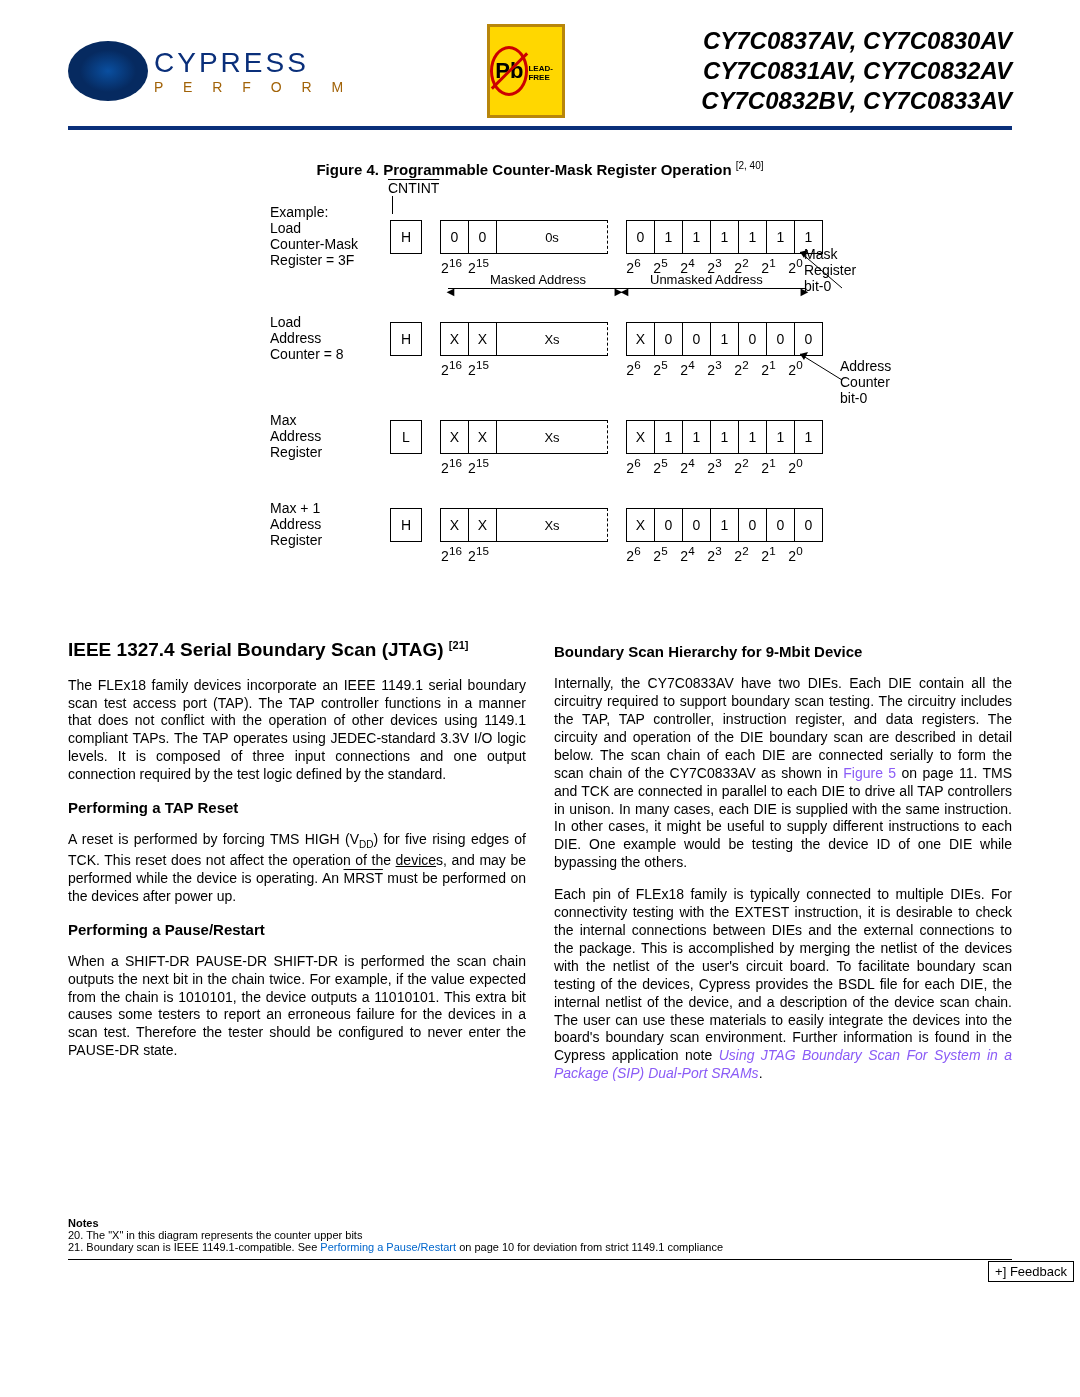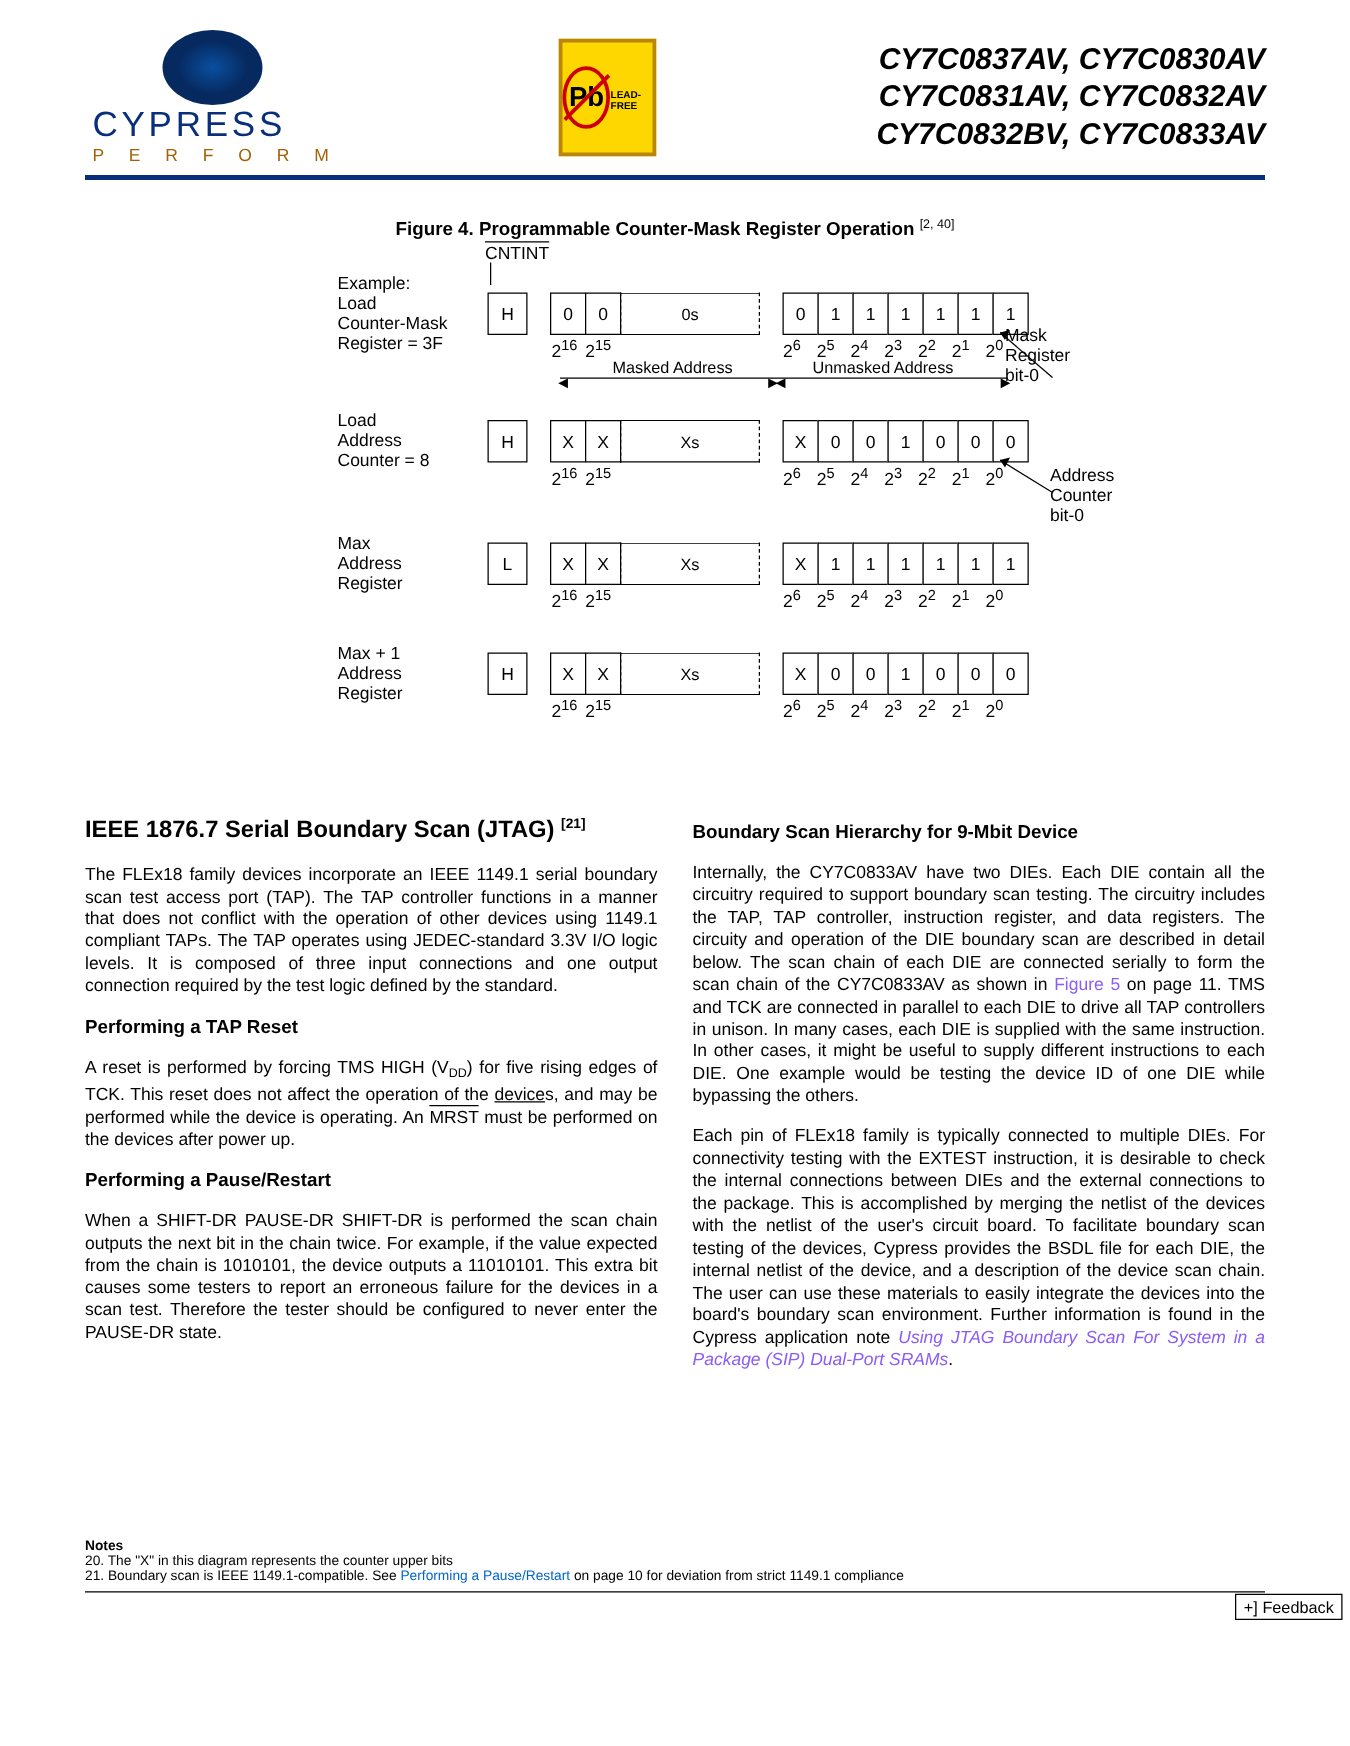--- a/index.html
+++ b/index.html
@@ -20,21 +20,20 @@
     display: flex;
     align-items: center;
     justify-content: space-between;
     gap: 16px;
     border-bottom: 4px solid #0a2f7a;
     padding-bottom: 8px;
   }
   .logo {
     display: flex;
     align-items: center;
-    flex-direction: column;
   }
   .logo-globe {
     width: 80px; height: 60px;
     background: radial-gradient(ellipse 40px 30px at 40px 30px, #0a4fa0 0%, #062a60 70%);
     border-radius: 50% / 50%;
     position: relative;
   }
   .logo-text {
     margin-left: 6px;
     display: flex; flex-direction: column; align-items: flex-start;
@@ -308,21 +307,21 @@
         <span>2<sup>3</sup></span>
         <span>2<sup>2</sup></span>
         <span>2<sup>1</sup></span>
         <span>2<sup>0</sup></span>
      </div>
   </div>
 
   <div class="columns">
     <div class="col">
       <h2 class="section">
-        <span>IEEE 1876.7 Serial Boundary Scan (JTAG)</span> <sup>[21]</sup>
+        <span>IEEE 1327.4 Serial Boundary Scan (JTAG)</span> <sup>[21]</sup>
       </h2>
       <p>The FLEx18 family devices incorporate an IEEE 1149.1 serial boundary scan test access port (TAP). The TAP controller functions in a manner that does not conflict with the operation of other devices using 1149.1 compliant TAPs. The TAP operates using JEDEC-standard 3.3V I/O logic levels. It is composed of three input connections and one output connection required by the test logic defined by the standard.</p>
       <h3 class="sub">Performing a TAP Reset</h3>
       <p>
         <span>A reset is performed by forcing TMS HIGH (V</span><sub>DD</sub><span>) for five rising edges of TCK. This reset does not affect the operation of the </span><span class="under">device</span><span>s, and may be performed while the device is operating. An </span><span class="over">MRST</span><span> must be performed on the devices after power up.</span>
       </p>
       <h3 class="sub">Performing a Pause/Restart</h3>
       <p>When a SHIFT-DR PAUSE-DR SHIFT-DR is performed the scan chain outputs the next bit in the chain twice. For example, if the value expected from the chain is 1010101, the device outputs a 11010101. This extra bit causes some testers to report an erroneous failure for the devices in a scan test. Therefore the tester should be configured to never enter the PAUSE-DR state.</p>
     </div>
     <div class="col">

